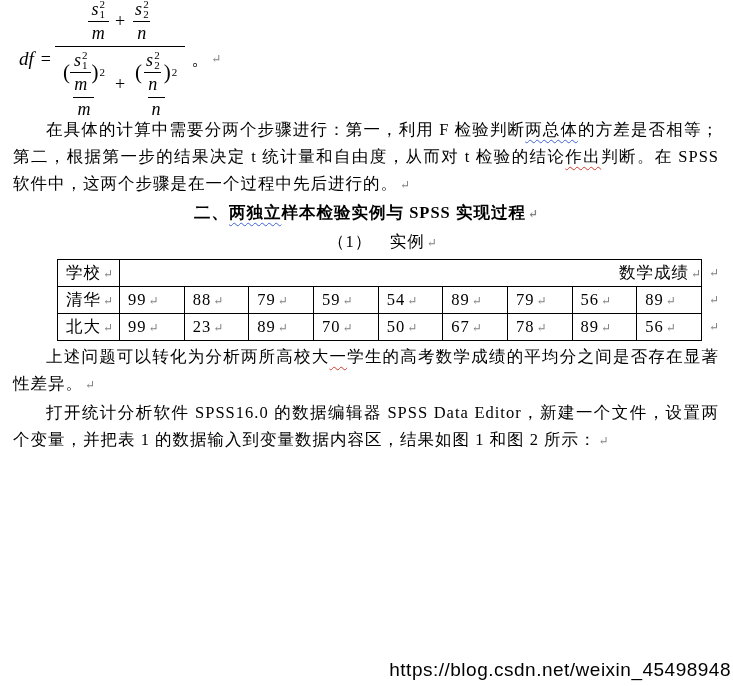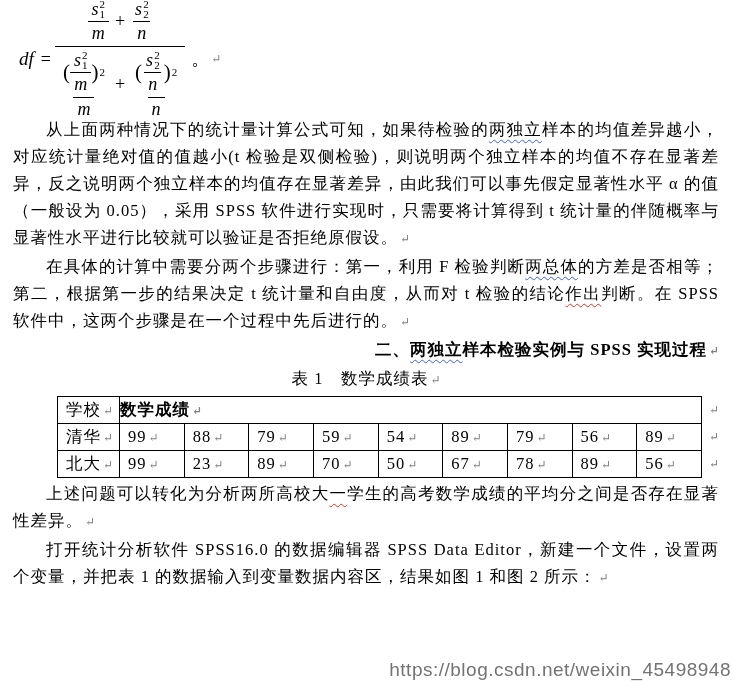--- a/index.html
+++ b/index.html
@@ -31,46 +31,46 @@
   .paren{font-style:normal;font-size:21px;line-height:20px;}
   .oexp{font-style:normal;font-size:11px;vertical-align:14px;margin-left:1px;}
   .fperiod{font-style:normal;margin-left:6px;}
 
   
   .para{
     margin:0;text-align:justify;
     font-size:16.5px;line-height:27px;letter-spacing:1px;
   }
   .indent{text-indent:33px;}
-  .noj{text-align:right;}
+  .noj{text-align:center;}
   .bold{font-weight:bold;}
   .center{text-align:center;text-indent:0;}
   .seg{}
   .seg-b{text-decoration:underline;text-decoration-style:wavy;text-decoration-color:#3c62d9;text-decoration-thickness:1px;text-underline-offset:4px;}
   .seg-r{text-decoration:underline;text-decoration-style:wavy;text-decoration-color:#d23a2a;text-decoration-thickness:1px;text-underline-offset:4px;}
   .seg-m{color:#828282;font-size:12px;letter-spacing:0;margin-left:2px;}
   .mark{color:#828282;font-size:12px;letter-spacing:0;margin-left:2px;font-style:normal;}
 
   
   .table-wrap{display:flex;align-items:stretch;margin:2px 0 2px 44px;}
   table.scores{border-collapse:collapse;width:652px;table-layout:fixed;}
   table.scores td{
     border:1.2px solid #000;height:26px;
     font-size:16.5px;letter-spacing:1px;
     padding:0 0 0 8px;vertical-align:middle;white-space:nowrap;overflow:hidden;
   }
-  table.scores td.span-head{text-align:left;padding:0;font-weight:bold;}
+  table.scores td.span-head{text-align:right;padding:0;}
   .table-row-marks{display:flex;flex-direction:column;justify-content:space-around;margin-left:5px;}
   .rowmark{line-height:12px;}
 
   
   .watermark{
     position:absolute;right:2px;bottom:5px;z-index:0;
     font-family:"Liberation Sans","DejaVu Sans",sans-serif;
-    font-size:19px;color:#737373;letter-spacing:0.5px;
+    font-size:19px;color:#000000;letter-spacing:0.5px;
     pointer-events:none;
   }
 </style>
 </head>
 <body>
 
 <div class="page">
   <div class="watermark">https://blog.csdn.net/weixin_45498948</div>
 
   <div class="content">
@@ -161,24 +161,23 @@
             <span class="fden">
                 <i>n</i>
               </span>
           </span>
         </span>
       </span>
       <span class="fperiod">。</span>
       <span class="mark">↵</span>
     </div>
 
-    <p class="para indent"><span class="seg">从上面两种情况下的统计量计算公式可知，如果待检验的</span><span class="seg-b">两独立</span><span class="seg">样本的均值差异越小，对应统计量绝对值的值越小(t 检验是双侧检验)，则说明两个独立样本的均值不存在显著差异，反之说明两个独立样本的均值存在显著差异，由此我们可以事先假定显著性水平 α 的值（一般设为 0.05），采用 SPSS 软件进行实现时，只需要将计算得到 t 统计量的伴随概率与显著性水平进行比较就可以验证是否拒绝原假设。</span><span class="seg-m">↵</span></p>
     <p class="para indent"><span class="seg">在具体的计算中需要分两个步骤进行：第一，利用 F 检验判断</span><span class="seg-b">两总体</span><span class="seg">的方差是否相等；第二，根据第一步的结果决定 t 统计量和自由度，从而对 t 检验的结论</span><span class="seg-r">作出</span><span class="seg">判断。在 SPSS 软件中，这两个步骤是在一个过程中先后进行的。</span><span class="seg-m">↵</span></p>
     <p class="para noj bold"><span class="seg">二、</span><span class="seg-b">两独立</span><span class="seg">样本检验实例与 SPSS 实现过程</span><span class="seg-m">↵</span></p>
-    <p class="para center"><span class="seg">表 1　数学成绩表</span><span class="seg-m">↵</span></p>
+    <p class="para noj indent"><span class="seg">（1）　实例</span><span class="seg-m">↵</span></p>
 
     <div class="table-wrap">
       <table class="scores">
         <colgroup>
             <col style="width:62px">
           </colgroup>
         <tbody>
           <tr>
             <td><span>学校</span><span class="mark">↵</span></td>
             <td class="span-head" colspan="9"><span>数学成绩</span><span class="mark">↵</span></td>

